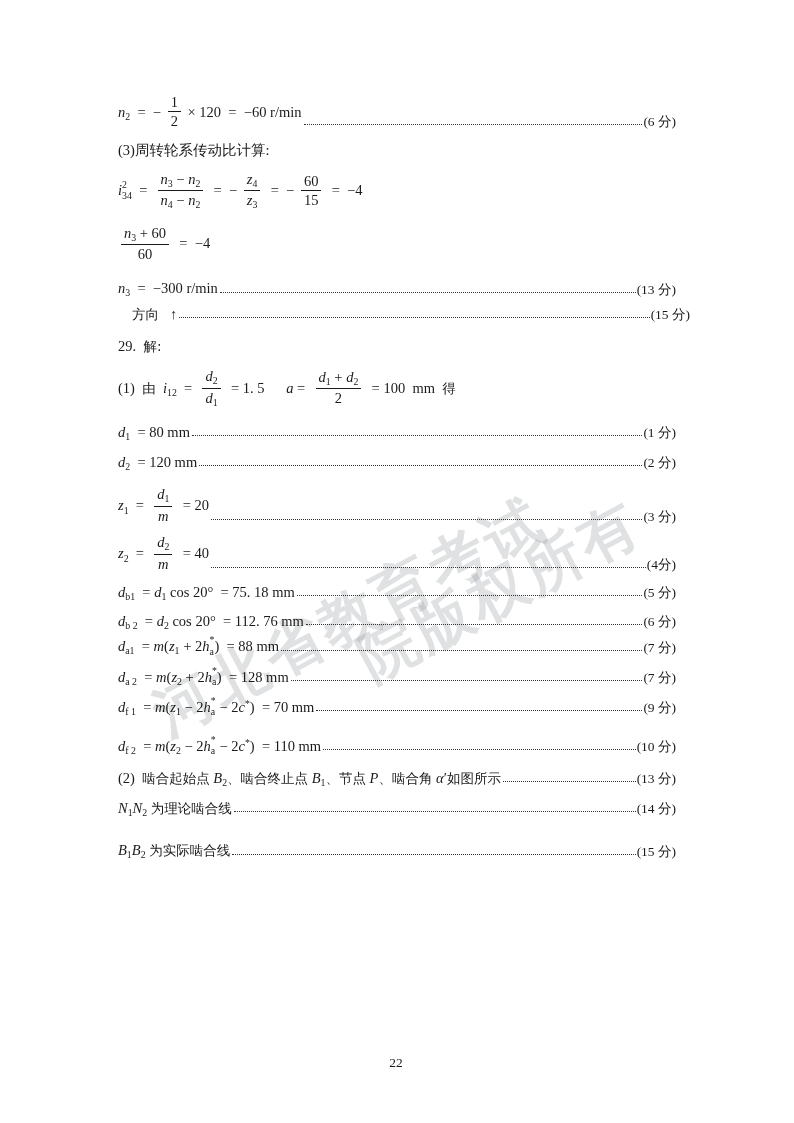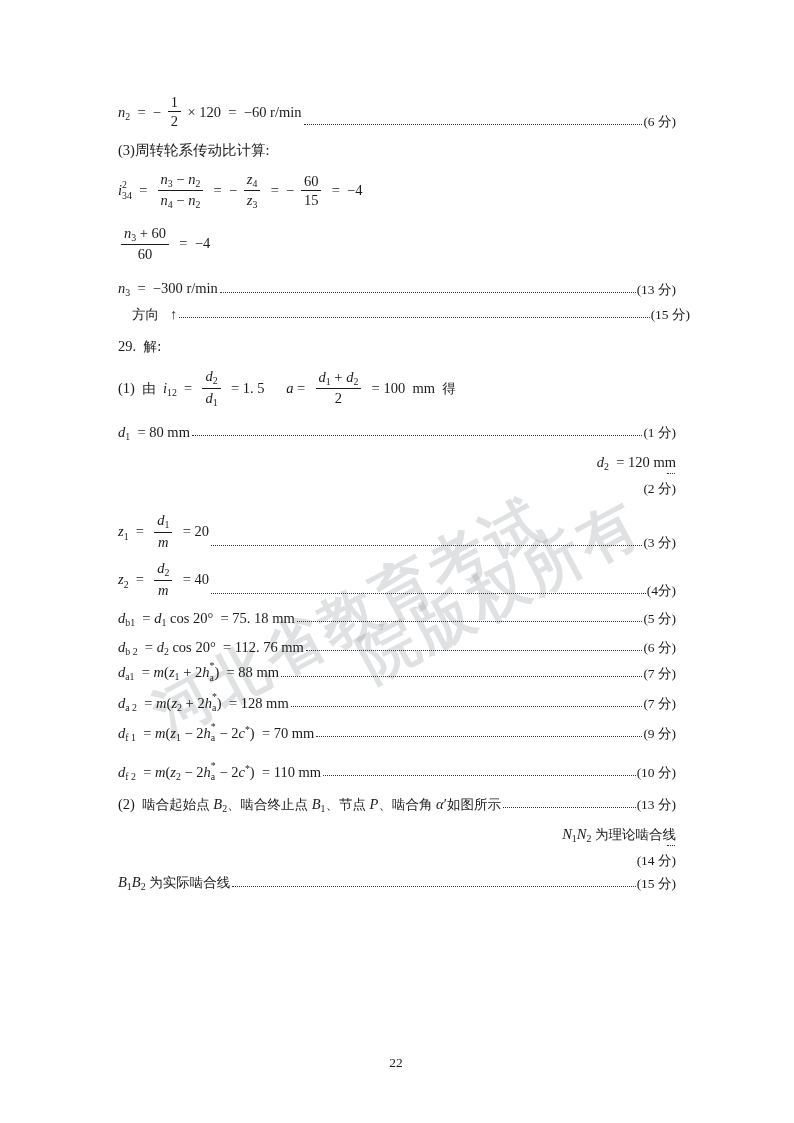--- a/index.html
+++ b/index.html
@@ -231,21 +231,21 @@
 
     <div class="line row-med" style="margin-bottom:12px;">
       <span class="body">
         <span class="mi">d</span><span class="sub">1</span>
         &nbsp;=&nbsp;<span>80 mm</span>
       </span>
       <span class="dots"></span>
       <span class="mark">(1 分)</span>
     </div>
 
-    <div class="line row-med" style="margin-bottom:12px;flex-direction:column;">
+    <div class="line row-med" style="margin-bottom:12px;">
       <span class="body">
         <span class="mi">d</span><span class="sub">2</span>
         &nbsp;=&nbsp;<span>120 mm</span>
       </span>
       <span class="dots"></span>
       <span class="mark">(2 分)</span>
     </div>
 
     <div class="line row-med" style="margin-bottom:10px;margin-top:16px;">
       <span class="body">
@@ -343,21 +343,21 @@
         <span class="cn">啮合起始点</span>
         <span class="mi">B</span><span class="sub">2</span><span class="cn">、啮合终止点</span>
         <span class="mi">B</span><span class="sub">1</span><span class="cn">、节点</span>
         <span class="mi">P</span><span class="cn">、啮合角</span>
         <span class="mi">α</span>′<span class="cn">如图所示</span>
       </span>
       <span class="dots"></span>
       <span class="mark">(13 分)</span>
     </div>
 
-    <div class="line" style="margin-bottom:4px;flex-direction:column;">
+    <div class="line" style="margin-bottom:24px;">
       <span class="body">
         <span class="mi">N</span><span class="sub">1</span><span class="mi">N</span><span class="sub">2</span>
         <span class="cn">为理论啮合线</span>
       </span>
       <span class="dots"></span>
       <span class="mark">(14 分)</span>
     </div>
 
     <div class="line">
       <span class="body">

